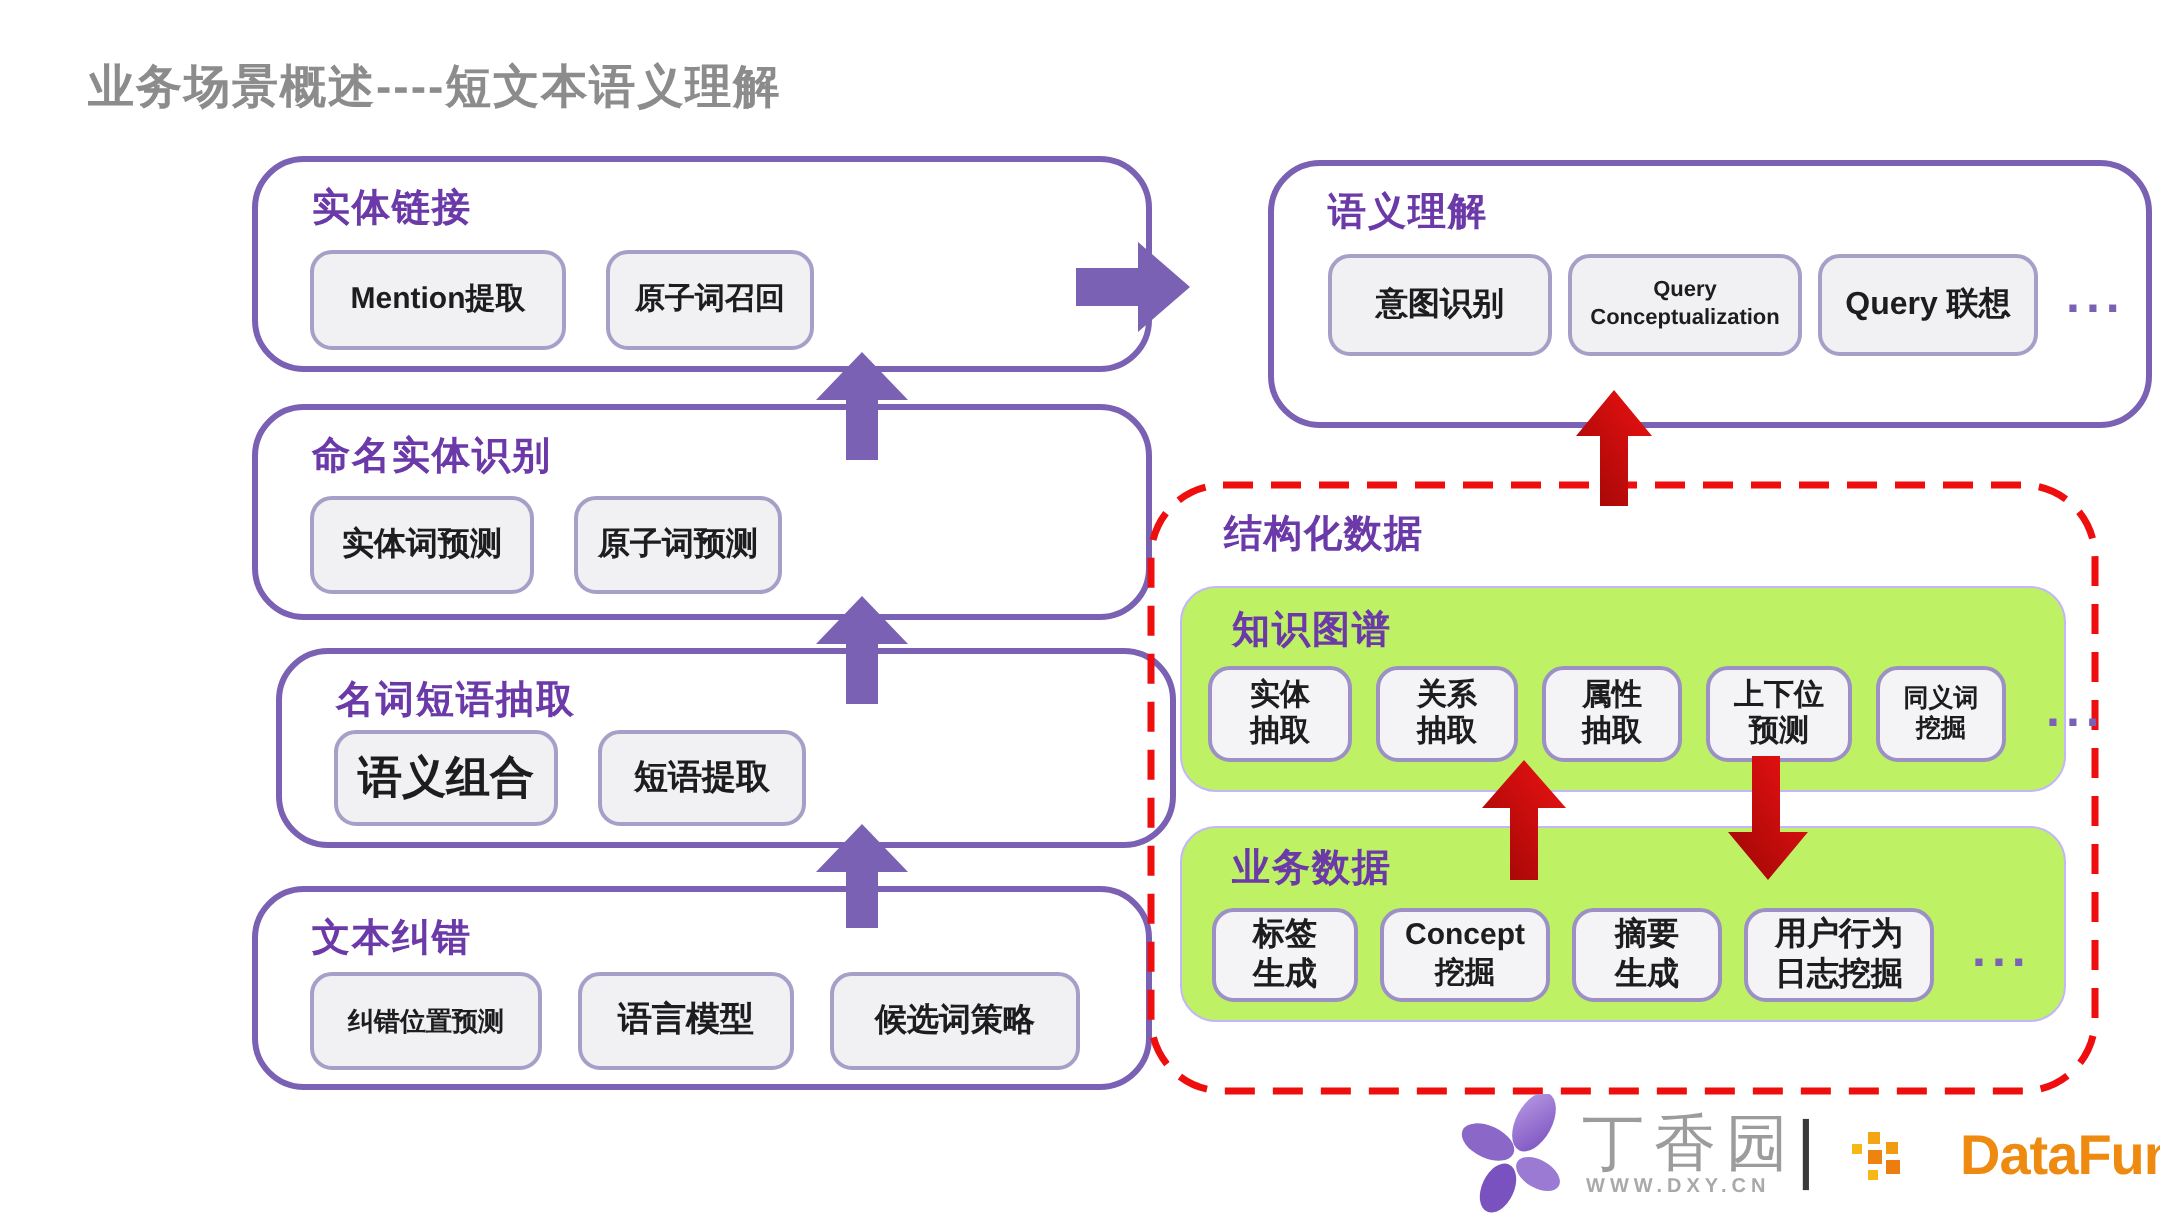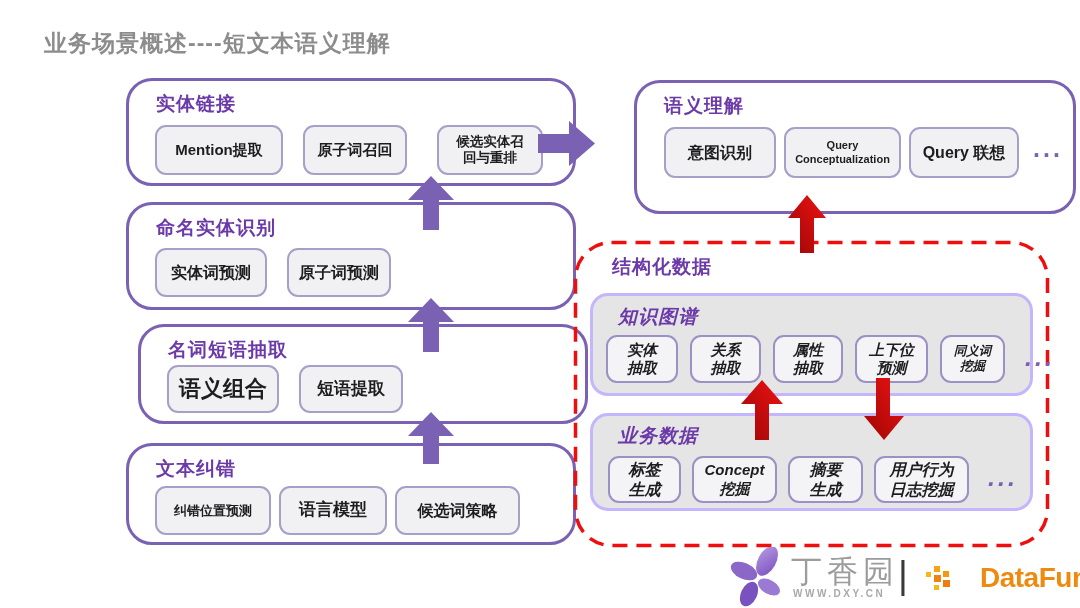--- a/index.html
+++ b/index.html
@@ -27,22 +27,22 @@
     display:flex;align-items:center;justify-content:center;text-align:center;
     font-weight:700;color:#1d1d1f;line-height:1.22;padding:0 8px;
   }
   .chip.light{background:#f4f3f6;border-color:#9c90c4;}
   .dots{
     color:#7a61b3;font-size:25px;font-weight:900;letter-spacing:3px;
     align-self:center;line-height:1;padding-bottom:8px;white-space:nowrap;
   }
   
   .rbox{
-    position:absolute;box-sizing:border-box;background:#e5e5e5;
-    border:3px solid #c4b5fd;border-radius:18px;font-style:italic;
+    position:absolute;box-sizing:border-box;background:#bef264;
+    border:1px solid #c4b5fd;border-radius:18px;
   }
   .arrow{position:absolute;z-index:6;}
   
   .dxy-name{
     position:absolute;left:791px;top:551px;font-size:31px;font-weight:400;
     color:#9c9c9c;letter-spacing:5px;white-space:nowrap;
   }
   .dxy-url{
     position:absolute;left:793px;top:588px;font-size:10px;font-weight:700;
     color:#a9a9a9;letter-spacing:2.5px;white-space:nowrap;
@@ -72,21 +72,20 @@
   </defs>
 </svg>
 
 <div class="page-title">业务场景概述----短文本语义理解</div>
 
 <div class="pbox" style="left:85px;top:78px;width:450px;height:108px">
   <div class="gtitle">实体链接</div>
   <div class="row" style="left:26px;top:44px;height:50px;gap:20px">
     <div class="chip" style="width:128px;font-size:15px">Mention提取</div>
     <div class="chip" style="width:104px;font-size:15px">原子词召回</div>
-    <div class="chip" style="width:106px;font-size:13.5px;padding:0 16px;margin-left:10px">候选实体召回与重排</div>
   </div>
 </div>
 
 <div class="pbox" style="left:85px;top:202px;width:450px;height:108px">
   <div class="gtitle">命名实体识别</div>
   <div class="row" style="left:26px;top:43px;height:49px;gap:20px">
     <div class="chip" style="width:112px;font-size:16px">实体词预测</div>
     <div class="chip" style="width:104px;font-size:16px">原子词预测</div>
   </div>
 </div>
@@ -94,21 +93,21 @@
 <div class="pbox" style="left:97px;top:324px;width:450px;height:100px">
   <div class="gtitle">名词短语抽取</div>
   <div class="row" style="left:26px;top:38px;height:48px;gap:20px">
     <div class="chip" style="width:112px;font-size:22px">语义组合</div>
     <div class="chip" style="width:104px;font-size:17px">短语提取</div>
   </div>
 </div>
 
 <div class="pbox" style="left:85px;top:443px;width:450px;height:102px">
   <div class="gtitle">文本纠错</div>
-  <div class="row" style="left:26px;top:40px;height:49px;gap:8px">
+  <div class="row" style="left:26px;top:40px;height:49px;gap:18px">
     <div class="chip" style="width:116px;font-size:13px">纠错位置预测</div>
     <div class="chip" style="width:108px;font-size:17px">语言模型</div>
     <div class="chip" style="width:125px;font-size:16px">候选词策略</div>
   </div>
 </div>
 
 <svg class="arrow" style="left:408px;top:176px" width="46" height="54" viewBox="0 0 46 54">
   <polygon points="23,0 46,24 31,24 31,54 15,54 15,24 0,24" fill="#7a61b3"></polygon>
 </svg>
 <svg class="arrow" style="left:408px;top:298px" width="46" height="54" viewBox="0 0 46 54">

